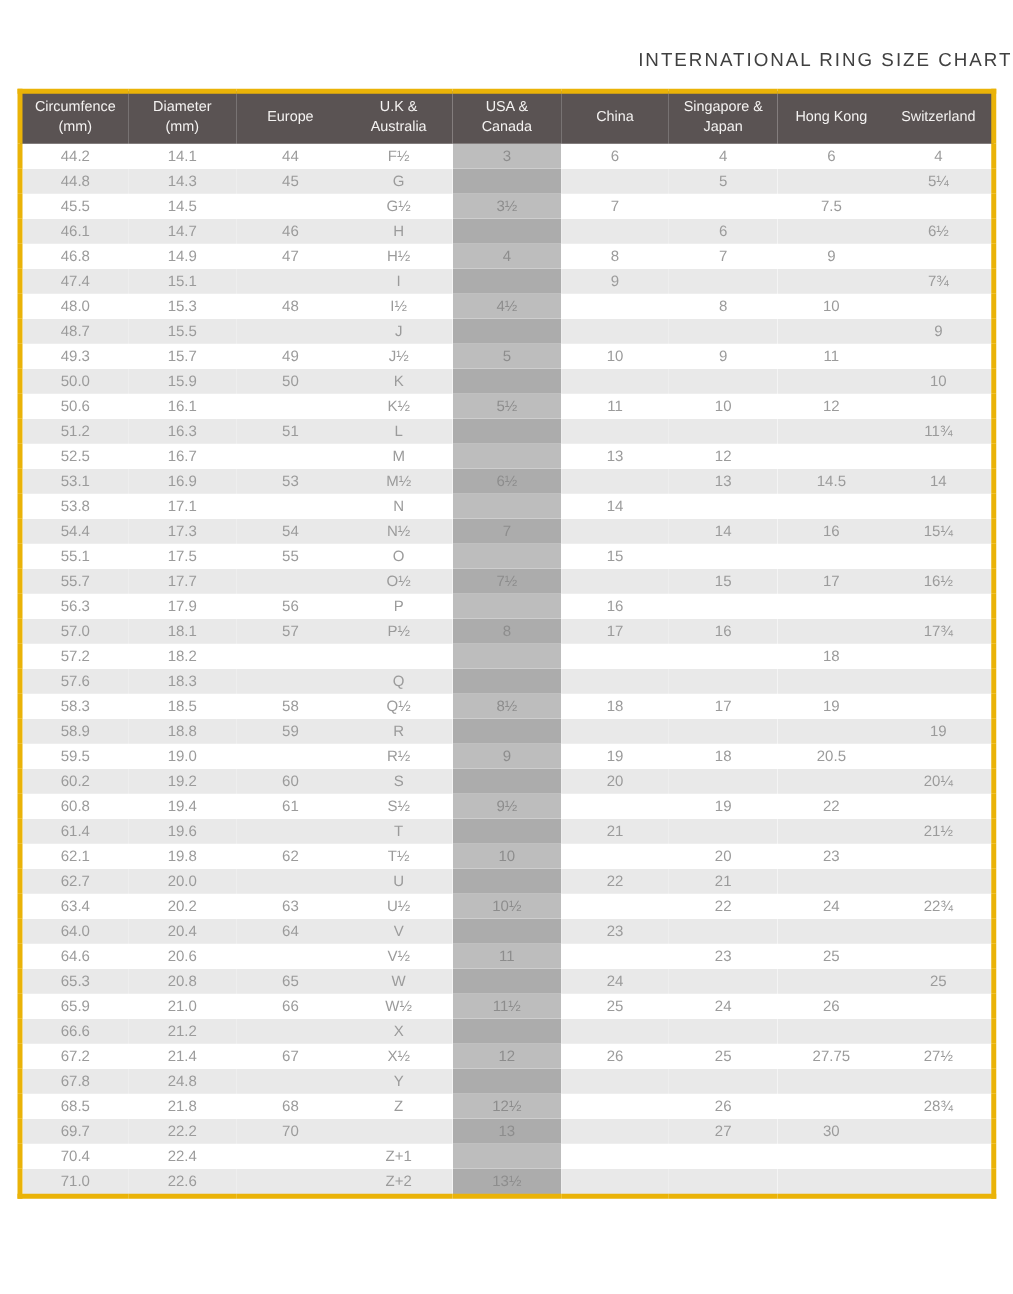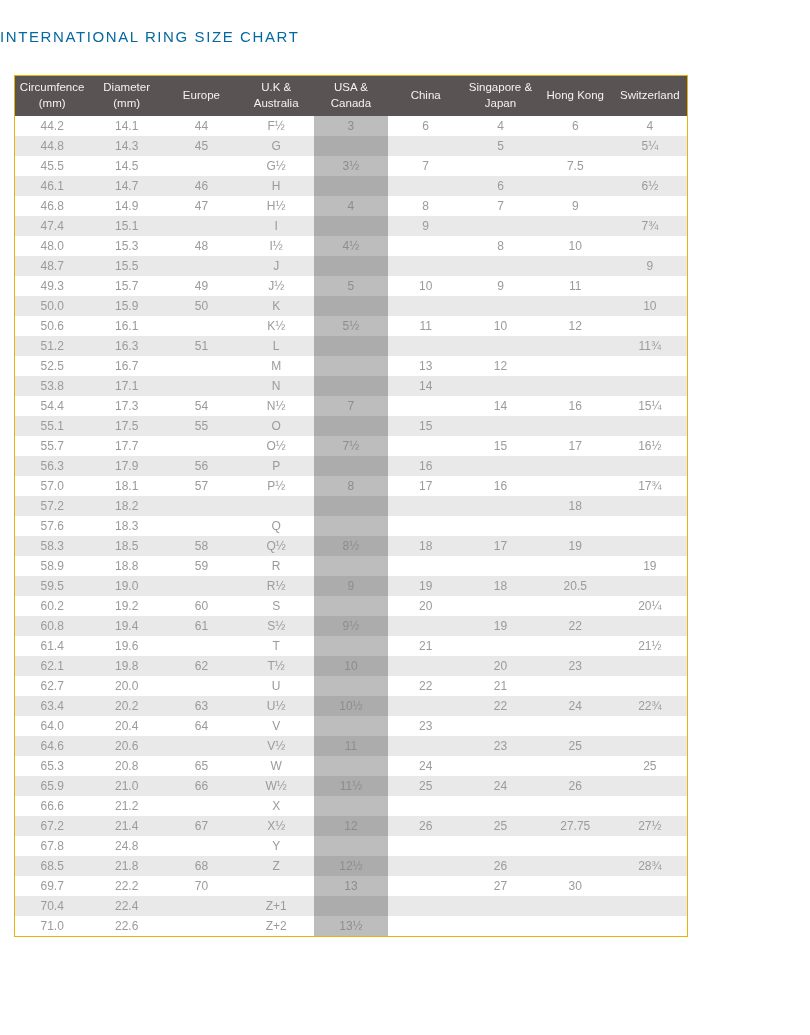--- a/index.html
+++ b/index.html
@@ -10,33 +10,33 @@
     font-family: "Liberation Sans", sans-serif;
   }
   .page {
     width: 810px;
     height: 1035px;
     position: relative;
     background: #ffffff;
     overflow: hidden;
   }
   .chart-title {
-    padding-top: 28px;
-    text-align: left;
+    padding-top: 40px;
+    text-align: right;
     font-size: 15px;
     letter-spacing: 1.6px;
-    color: #0369a1;
+    color: #404040;
     font-weight: 400;
   }
   table.ring-table {
-    margin: 30px 0 0 14px;
-    width: 674px;
+    margin: 14px 0 0 14px;
+    width: 783px;
     border-collapse: collapse;
     table-layout: fixed;
-    border: 1px solid #eab308;
+    border: 4px solid #eab308;
   }
   table.ring-table th {
     background: #5a5353;
     color: #f4f2f1;
     font-weight: 400;
     font-size: 11.5px;
     height: 40px;
     vertical-align: middle;
     text-align: center;
     white-space: pre-line;
@@ -226,20 +226,31 @@
           <td>16.7</td>
           <td></td>
           <td>M</td>
           <td class="hl"></td>
           <td>13</td>
           <td>12</td>
           <td></td>
           <td></td>
         </tr>
         <tr>
+          <td>53.1</td>
+          <td>16.9</td>
+          <td>53</td>
+          <td>M½</td>
+          <td class="hl">6½</td>
+          <td></td>
+          <td>13</td>
+          <td>14.5</td>
+          <td>14</td>
+        </tr>
+        <tr>
           <td>53.8</td>
           <td>17.1</td>
           <td></td>
           <td>N</td>
           <td class="hl"></td>
           <td>14</td>
           <td></td>
           <td></td>
           <td></td>
         </tr>

